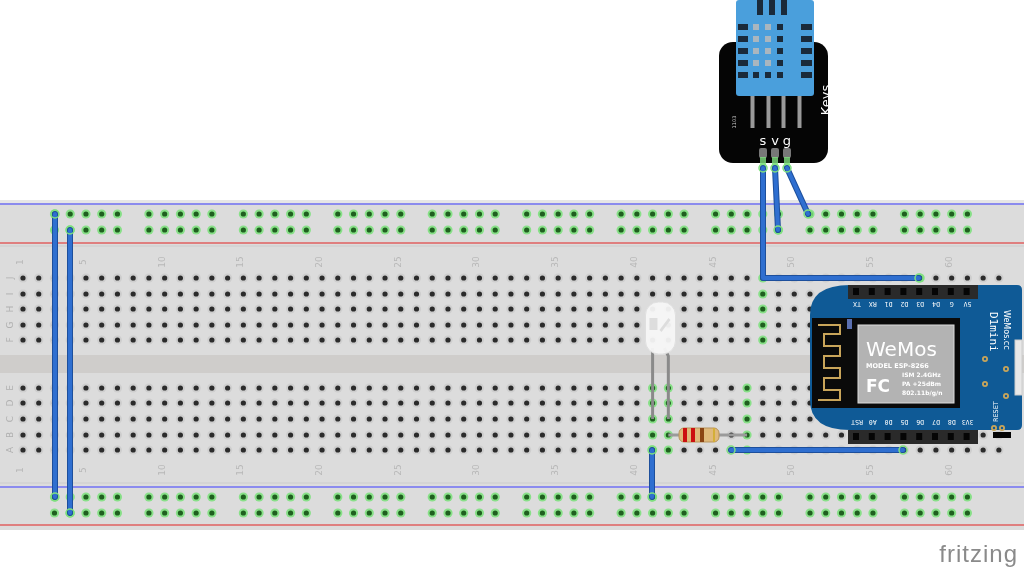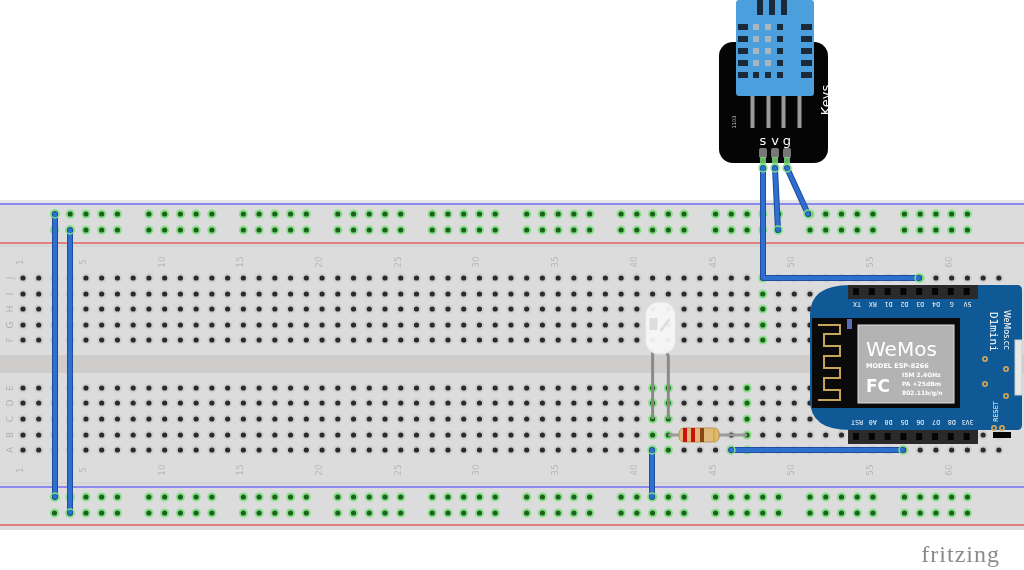--- a/index.html
+++ b/index.html
@@ -1,18 +1,18 @@
 <!DOCTYPE html>
 <html><head>
 <meta charset="utf-8">
 <style>
   html, body { margin:0; padding:0; background:#ffffff; }
   body { width:1024px; height:570px; position:relative; overflow:hidden; font-family:"DejaVu Sans", sans-serif; }
   #stage { position:absolute; left:0; top:0; width:1024px; height:570px; }
-  .fritzing-logo { position:absolute; right:24px; bottom:2px; font-family:Liberation Serif, serif; font-size:24px; color:#8a8a8a; letter-spacing:1px; }
+  .fritzing-logo { position:absolute; right:6px; bottom:2px; font-family:Liberation Sans, sans-serif; font-size:24px; color:#8a8a8a; letter-spacing:1px; }
 </style>
 </head>
 <body>
 
 <svg id="stage" width="1024" height="570" viewBox="0 0 1024 570">
   <g id="board">
       <rect x="0" y="200" width="1024" height="330" fill="#dcdcdc"></rect>
       <rect x="0" y="200" width="1024" height="3" fill="#e6e6e6"></rect>
       <rect x="0" y="355" width="1024" height="18" fill="#cfcdcb"></rect>
       <line x1="0" y1="204" x2="1024" y2="204" stroke="#3b3bff" stroke-width="1.2"></line>

